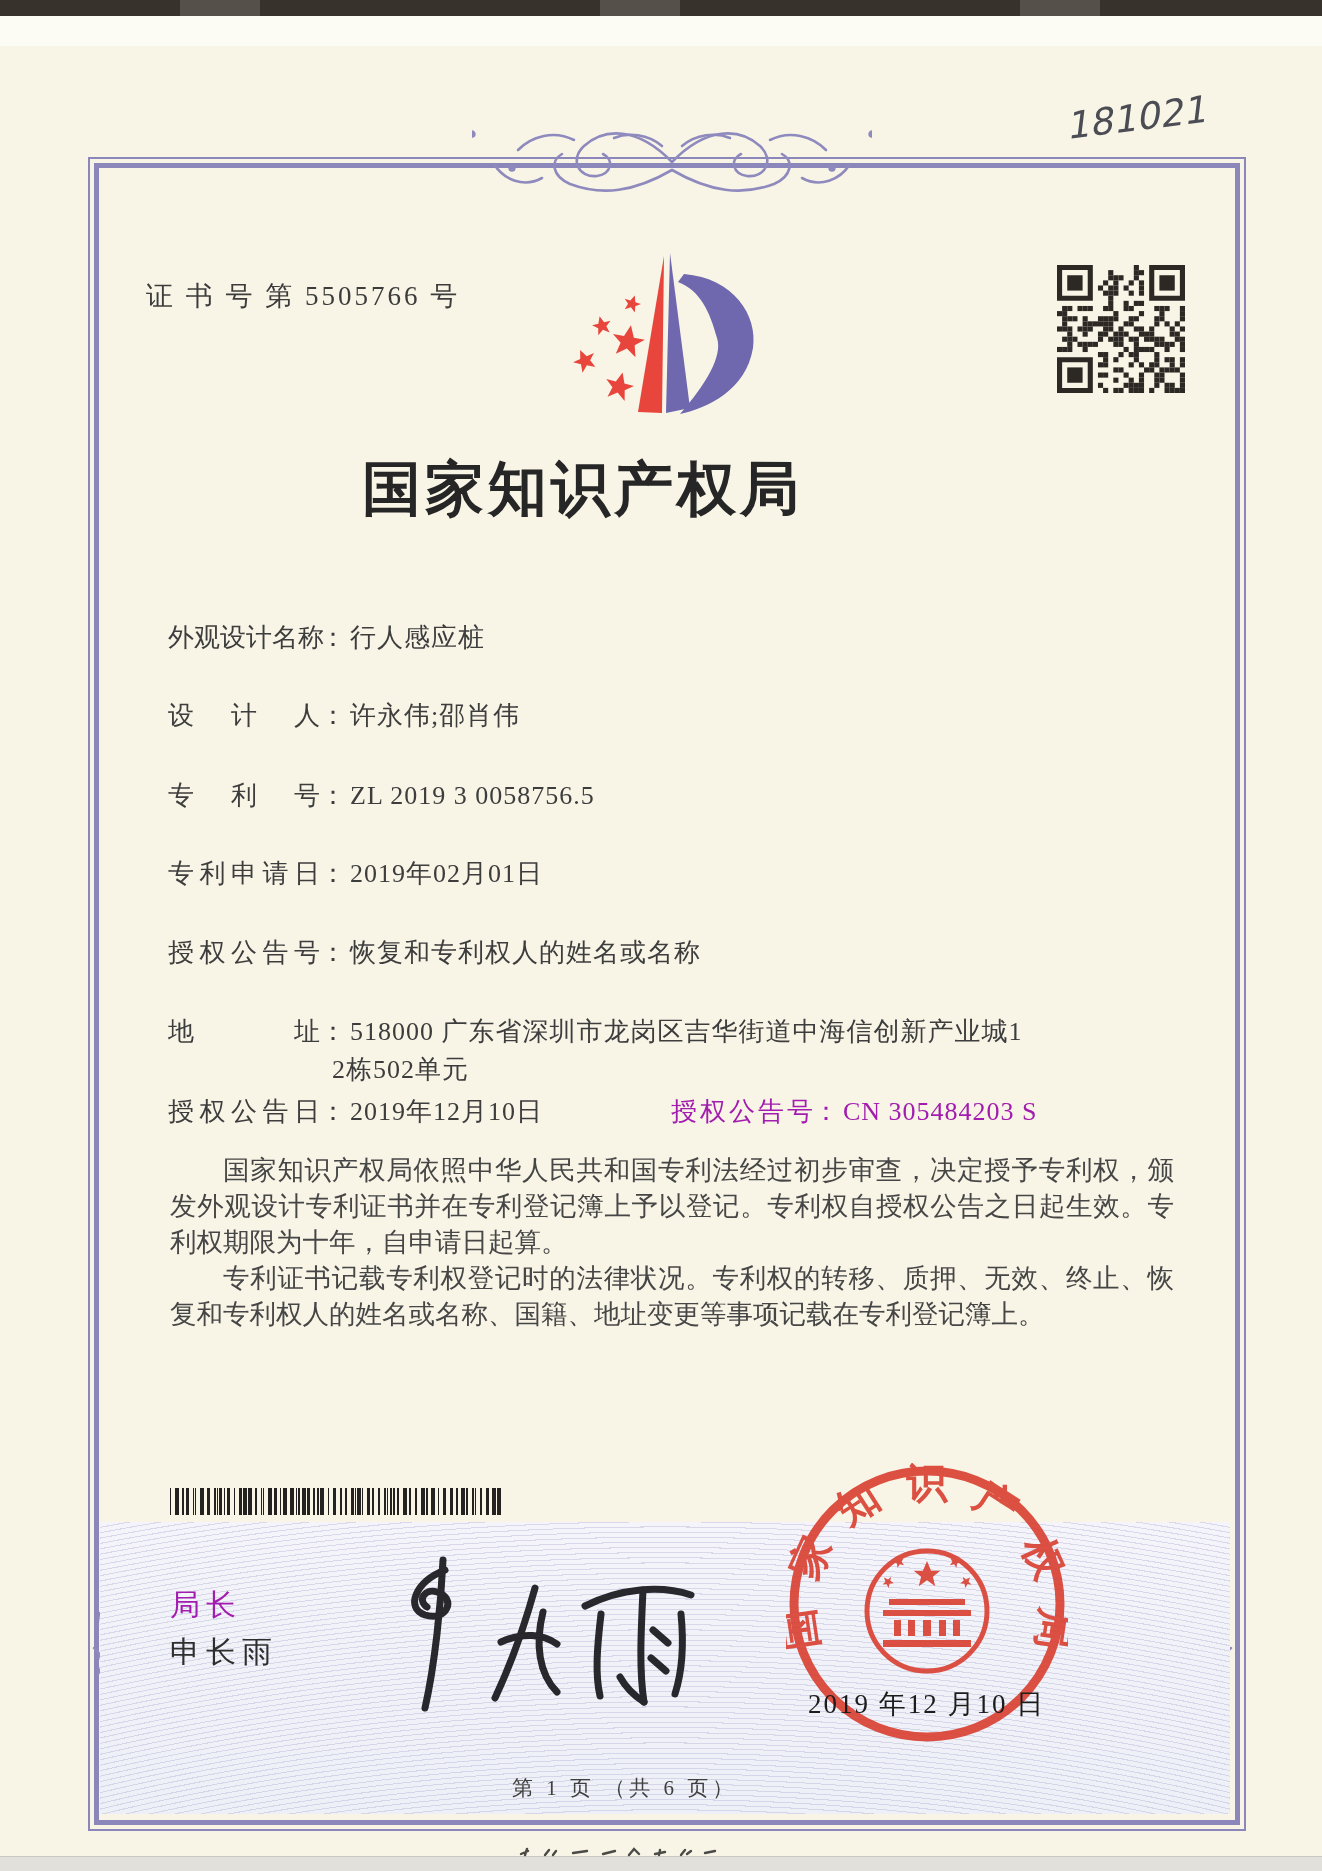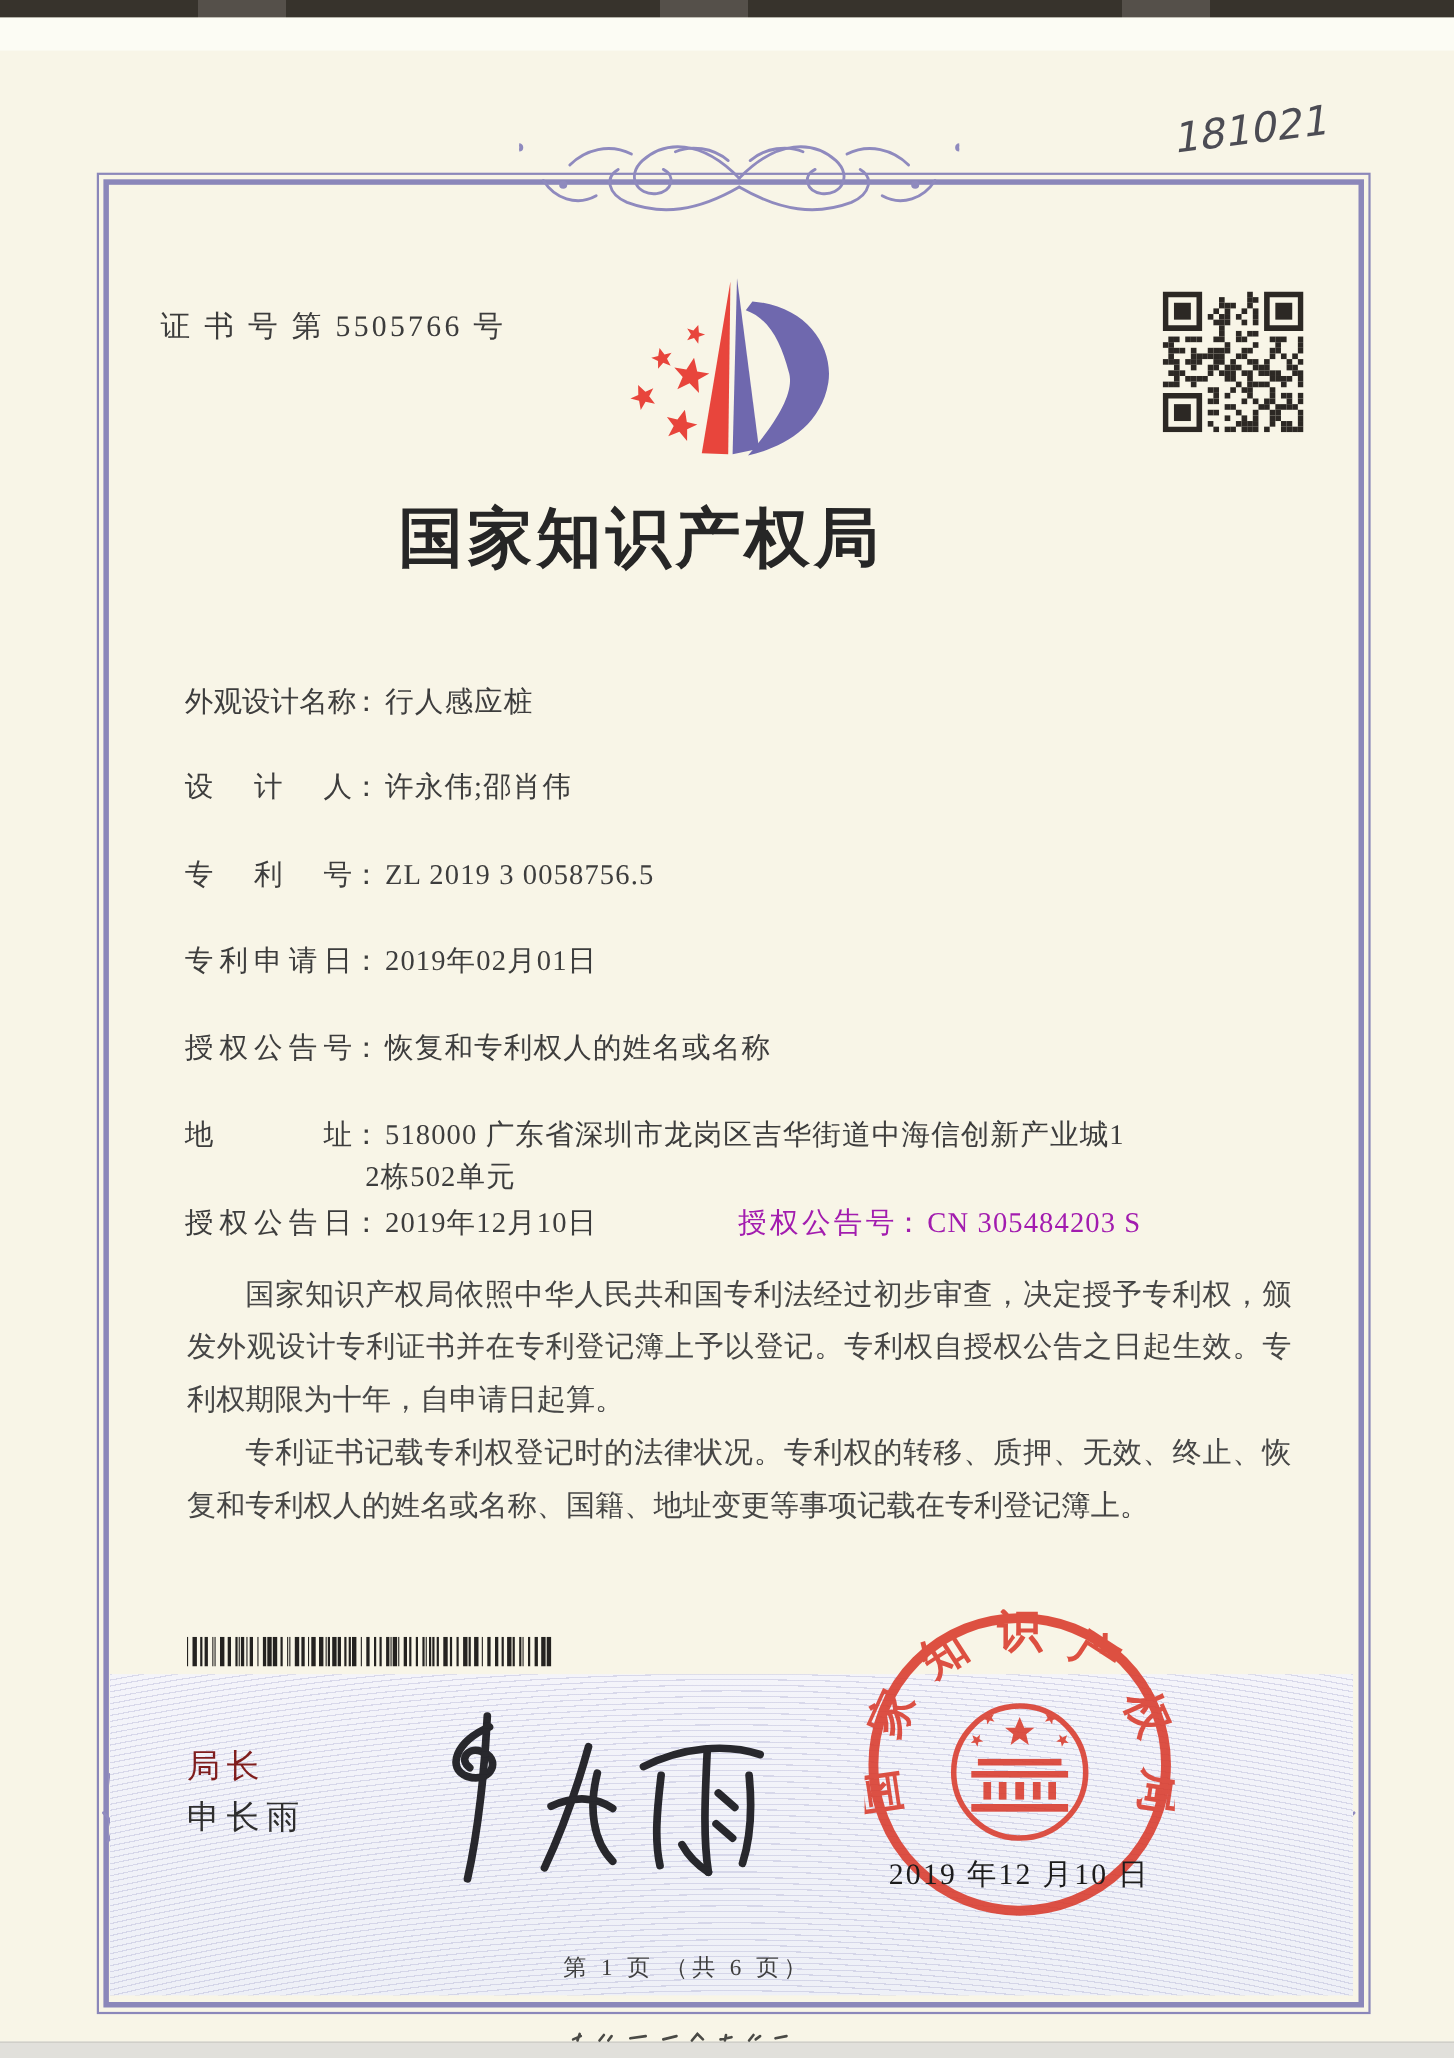--- a/index.html
+++ b/index.html
@@ -30,31 +30,31 @@
 
   .frow{position:absolute;left:168px;font-size:26px;color:#3d3d3d;white-space:nowrap;}
   .flabel{display:inline-block;width:152px;text-align:justify;text-align-last:justify;vertical-align:top;}
   .fcolon{display:inline-block;margin:0 4px 0 0;}
   .fvalue{letter-spacing:1px;}
   .addr2{position:absolute;left:332px;top:1052px;font-size:26px;color:#3d3d3d;letter-spacing:1px;}
   .grant-no{position:absolute;left:671px;top:1094px;font-size:26px;color:#a21caf;white-space:nowrap;}
   .grant-no .flabel{width:142px;}
 
   .body-text{position:absolute;left:170px;top:1152px;width:1004px;font-size:26.5px;
-    line-height:48px;color:#464646;text-align:justify;}
+    line-height:36px;color:#464646;text-align:justify;}
   .body-text p{margin:0;text-indent:2em;font-family:"Liberation Serif","DejaVu Serif",serif;}
 
   
   .waveband{position:absolute;left:100px;top:1522px;width:1130px;height:292px;
     background:
       repeating-radial-gradient(1400px 900px at 50% 1250px,
         rgba(134,134,188,0.25) 0 1.6px, rgba(134,134,188,0) 1.6px 8px),
       linear-gradient(#f4f4fa,#eef0f7);}
 
-  .juzhang{position:absolute;left:170px;top:1585px;font-size:30px;color:#7f1d1d;letter-spacing:6px;}
+  .juzhang{position:absolute;left:170px;top:1585px;font-size:30px;color:#a21caf;letter-spacing:6px;}
   .shenname{position:absolute;left:170px;top:1632px;font-size:30px;color:#2e2e2e;letter-spacing:6px;}
 
   .seal-date{position:absolute;left:808px;top:1686px;font-size:27px;color:#1c1c1c;letter-spacing:2px;z-index:6;}
   .footer{position:absolute;left:512px;top:1774px;font-size:21px;color:#3f3f3f;letter-spacing:4px;}
 </style>
 </head>
 <body>
 
 <div class="page">
 

